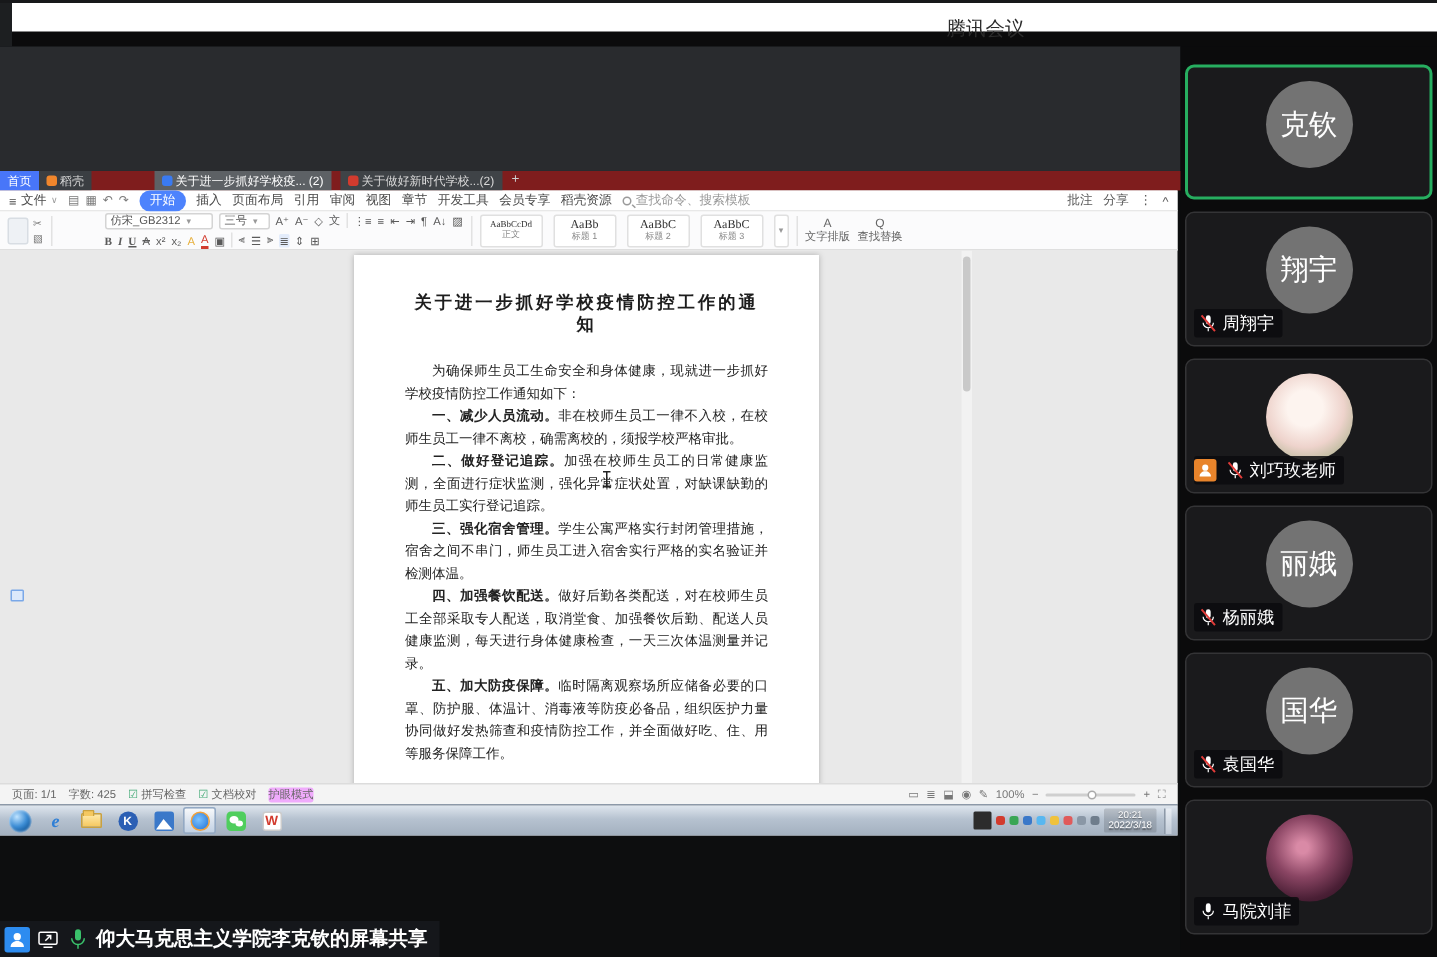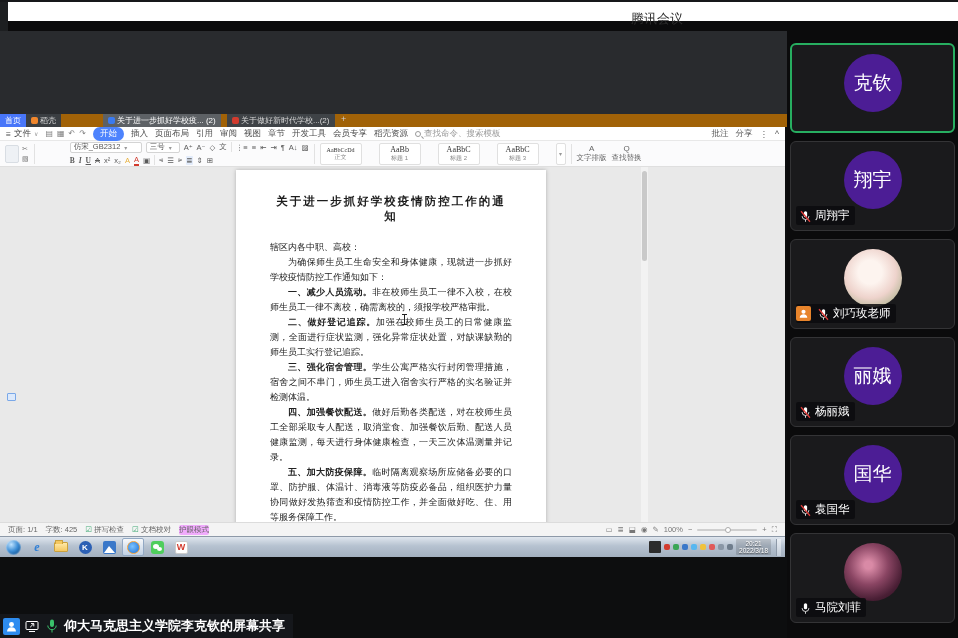--- a/index.html
+++ b/index.html
@@ -11,21 +11,21 @@
   .titlebar .corner { position:absolute; left:0; top:0; width:8px; height:29px; background:#1d1f21; }
   .meet-title { position:absolute; left:657px; top:8px; transform:translateX(-50%); font-size:13px; color:#2c2c2c; }
 
   
   .main-bg { position:absolute; left:0; top:31px; width:787px; height:607px; background:#0d0e0f; }
   .letterbox-top { position:absolute; left:0; top:31px; width:787px; height:83px; background:#292b2e; }
 
   
   .desktop { position:absolute; left:0; top:114px; width:785px; height:443px; background:#e9e9e9; }
 
-  .wps-tabbar { position:absolute; left:0; top:0; width:872px; height:13px; background:#a16207; display:flex; align-items:stretch; font-size:8px; color:#d8d8d8; }
+  .wps-tabbar { position:absolute; left:0; top:0; width:872px; height:13px; background:#7f1d1d; display:flex; align-items:stretch; font-size:8px; color:#d8d8d8; }
   .wtab { display:flex; align-items:center; gap:2px; padding:0 5px; white-space:nowrap; overflow:hidden; }
   .wtab.home { background:#4876f9; color:#fff; }
   .wtab.shell { background:#3a3e42; }
   .wtab.doc { width:118px; background:#5d6165; color:#fff; margin-left:42px; }
   .wtab.doc2 { width:108px; background:#3f4347; margin-left:6px; }
   .dot-ic { width:7px; height:7px; border-radius:2px; flex:0 0 auto; }
   .plus-tab { color:#cfcfcf; padding:0 6px; font-size:9px; }
   .wtab-right { margin-left:auto; display:flex; align-items:center; gap:6px; padding-right:5px; color:#cfcfcf; }
   .mini-avatar { width:9px; height:9px; border-radius:50%; background:radial-gradient(circle at 35% 35%, #9fc6ff, #2f6fe0); }
 
@@ -42,21 +42,21 @@
   .wps-toolbar { position:absolute; left:0; top:27px; width:785px; height:26px; background:#fbfbfc; border-bottom:1px solid #dfdfdf; display:flex; align-items:center; gap:5px; padding:0 5px; font-size:7.5px; color:#555; }
   .tool-sep { width:1px; height:20px; background:#e2e2e2; }
   .paste-group { display:flex; gap:3px; align-items:center; }
   .big-ic { width:14px; height:18px; background:#eef1f5; border:1px solid #d8dde3; border-radius:2px; }
   .two-rows { display:flex; flex-direction:column; gap:2px; }
   .trow { display:flex; align-items:center; gap:4px; height:11px;padding-left:30px; }
   .combo { border:1px solid #d4d4d4; background:#fff; border-radius:2px; padding:0 3px; height:11px; display:flex; align-items:center; gap:4px; white-space:nowrap; }
   .combo .car { color:#999; font-size:6px; }
   .glyphs { display:flex; gap:4px; align-items:center; color:#5a5a5a; }
   .glyphs b { font-family:"Liberation Serif",serif; }
-  .styles-gallery { display:flex; gap:17px; }
+  .styles-gallery { display:flex; gap:7px; }
   .style-box { width:42px; height:22px; border:1px solid #e0e0e0; background:#fff; border-radius:2px; display:flex; flex-direction:column; align-items:center; justify-content:center; line-height:1; }
   .style-box .prev { font-size:8px; color:#333; font-family:"Liberation Serif",serif; }
   .style-box .lab { font-size:6px; color:#888; margin-top:1px; }
   .tool-right { display:flex; flex-direction:column; align-items:center; justify-content:center; line-height:1; gap:1px; color:#666; }
   .tool-right .ic { font-size:8px; }
 
   .docarea { position:absolute; left:0; top:53px; width:649px; height:355px; background:#e9e9e9; overflow:hidden; }
   .page { position:absolute; left:236px; top:3px; width:310px; height:420px; background:#ffffff; box-shadow:0 0 4px rgba(0,0,0,.25); padding:24px 34px 0 34px; }
   .doc-title { text-align:center; font-family:"DejaVu Serif","Liberation Serif",serif; font-weight:bold; font-size:11.5px; letter-spacing:2px; color:#1d1d1d; margin-bottom:16px; }
   .doc-body p { font-family:"DejaVu Serif","Liberation Serif",serif; font-size:9px; line-height:15px; color:#222; text-align:justify; }
@@ -99,21 +99,21 @@
   .tray-ime { width:12px; height:12px; background:#2c2c2c; border-radius:1px; }
   .tdot { width:6px; height:6px; border-radius:2px; }
   .clock { font-size:6.5px; line-height:7px; color:#fff; text-shadow:0 1px 1px #0008; text-align:center; background:#00000022; padding:1px 3px; border-radius:1px; }
   .show-desk { width:5px; height:17px; background:linear-gradient(#e8edf3,#c2ccd8); border-left:1px solid #8d99a8; margin-left:2px; }
 
   
   .sidebar { position:absolute; left:787px; top:31px; width:171px; height:607px; background:#0b0b0c; }
   .tile { position:absolute; left:3px; width:165px; height:90px; background:#1a1a1c; border:1px solid #343436; border-radius:6px; overflow:hidden; }
   .tile.active { border:2px solid #27ae60; }
   .avatar { position:absolute; left:50%; top:9px; transform:translateX(-50%); width:58px; height:58px; border-radius:50%; display:flex; align-items:center; justify-content:center; color:#fff; font-size:19px; }
-  .avatar.blue { background:#4c1d95; }
+  .avatar.blue { background:#737373; }
   .avatar.photo-light { background:radial-gradient(circle at 45% 40%, #fdf4ef 25%, #eed3cc 55%, #b9b99a 80%, #8d9a78); }
   .avatar.photo-dark { background:radial-gradient(circle at 42% 38%, #d98aa6 8%, #8a4563 40%, #4a1f35 70%, #260d1c); }
   .chip { position:absolute; left:5px; bottom:5px; display:flex; align-items:center; gap:3px; background:rgba(12,12,14,.85); border-radius:2px; padding:2px 5px 2px 3px; max-width:152px; }
   .chip .pname { color:#fff; font-size:11.5px; white-space:nowrap; overflow:hidden; text-overflow:ellipsis; }
   .badge { width:15px; height:15px; border-radius:2px; display:flex; align-items:center; justify-content:center; flex:0 0 auto; }
   .badge.blue { background:#2d8cf0; }
   .badge.orange { background:#e8842b; }
   .micwrap { width:13px; height:13px; flex:0 0 auto; }
 
   
@@ -284,21 +284,20 @@
       <div class="tool-right">
         <span class="ic">Q</span>
         <span>查找替换</span>
       </div>
     </div>
 
     <div class="docarea">
       <div class="page">
         <div class="doc-title">关于进一步抓好学校疫情防控工作的通知</div>
         <div class="doc-body">
-          <p><b></b><span>辖区内各中职、高校：</span></p>
           <p class="ind"><b></b><span>为确保师生员工生命安全和身体健康，现就进一步抓好学校疫情防控工作通知如下：</span></p>
           <p class="ind"><b>一、减少人员流动。</b><span>非在校师生员工一律不入校，在校师生员工一律不离校，确需离校的，须报学校严格审批。</span></p>
           <p class="ind"><b>二、做好登记追踪。</b><span>加强在校师生员工的日常健康监测，全面进行症状监测，强化异常症状处置，对缺课缺勤的师生员工实行登记追踪。</span></p>
           <p class="ind"><b>三、强化宿舍管理。</b><span>学生公寓严格实行封闭管理措施，宿舍之间不串门，师生员工进入宿舍实行严格的实名验证并检测体温。</span></p>
           <p class="ind"><b>四、加强餐饮配送。</b><span>做好后勤各类配送，对在校师生员工全部采取专人配送，取消堂食、加强餐饮后勤、配送人员健康监测，每天进行身体健康检查，一天三次体温测量并记录。</span></p>
           <p class="ind"><b>五、加大防疫保障。</b><span>临时隔离观察场所应储备必要的口罩、防护服、体温计、消毒液等防疫必备品，组织医护力量协同做好发热筛查和疫情防控工作，并全面做好吃、住、用等服务保障工作。</span></p>
         </div>
 
       </div>
       <div class="comment-marker"></div>

